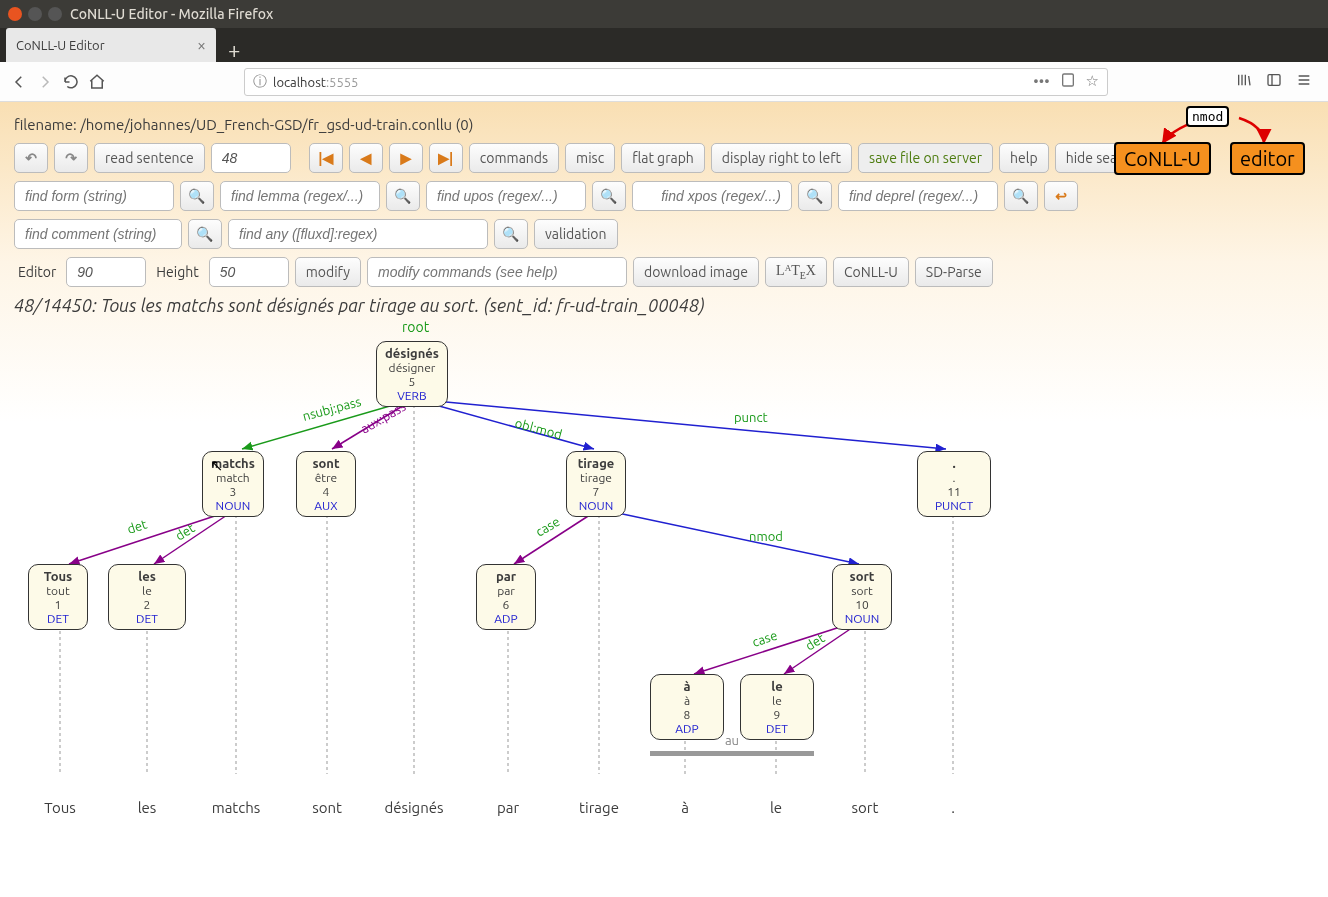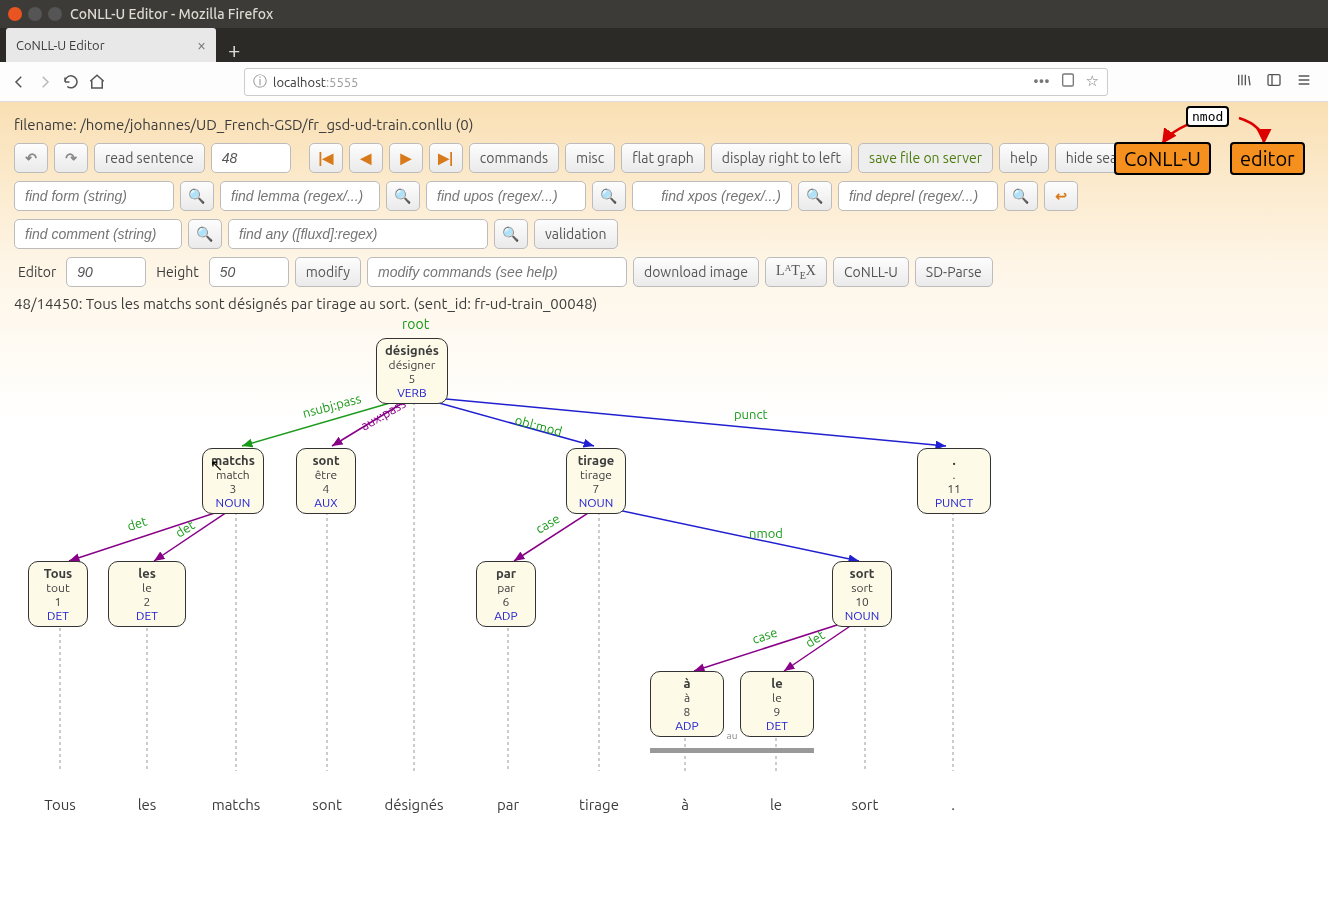--- a/index.html
+++ b/index.html
@@ -45,33 +45,33 @@
   .btn .latex { font-family: serif; }
   .btn .latex sub { font-size:10px; vertical-align:sub; }
 
   .logo { position:absolute; top:4px; right:24px; width:190px; height:70px; }
   .logo-box { position:absolute; background:#f5901e; color:#000; border:2px solid #000; border-radius:4px; padding:3px 8px; font-size:20px; font-weight:400; }
   .logo-conllu { left:0; top:36px; }
   .logo-editor { left:116px; top:36px; }
   .logo-nmod { left:72px; top:0; font-size:13px; background:#fff; font-family: monospace; padding:1px 4px; }
   .logo svg { position:absolute; top:0; left:0; width:190px; height:70px; pointer-events:none; }
 
-  .sentence-info { margin: 6px 0 4px 0; font-size:15px; }
+  .sentence-info { margin: 6px 0 4px 0; font-size:18px;font-style:italic; }
   .tree-area { position:relative; width:1000px; height:480px; margin-top:4px; }
   .tree-area svg { position:absolute; top:0; left:0; }
   .node { position:absolute; background:#fdfae8; border:1.5px solid #333; border-radius:10px; padding:4px 8px; text-align:center; min-width:60px; font-size:13px; line-height:1.15; }
   .node .form { font-weight:bold; }
   .node .lemma { font-size:12px; }
   .node .id { font-size:12px; }
   .node .upos { color:#2020d0; font-size:12px; }
   .rootlabel { position:absolute; color:#1a9a1a; font-size:14px; }
   .deprel { font-size:13px; fill:#1a9a1a; }
   .deprel.purple { fill:#880088; }
   .mwt-bar { position:absolute; background:#999; height:5px; }
-  .mwt-label { position:absolute; color:#888; font-size:10px; text-align:center; }
+  .mwt-label { position:absolute; color:#888; font-size:13px; text-align:center; }
   .tokens-row { position:absolute; bottom:0; left:0; width:100%; display:flex; font-size:15px; }
   .tokens-row span { position:absolute; transform:translateX(-50%); }
   .cursor { position:absolute; left:210px; top:354px; font-size:16px; color:#000; }
 </style>
 </head>
 <body>
 
 <div class="window">
   <div class="titlebar">
     <div class="win-btns">

